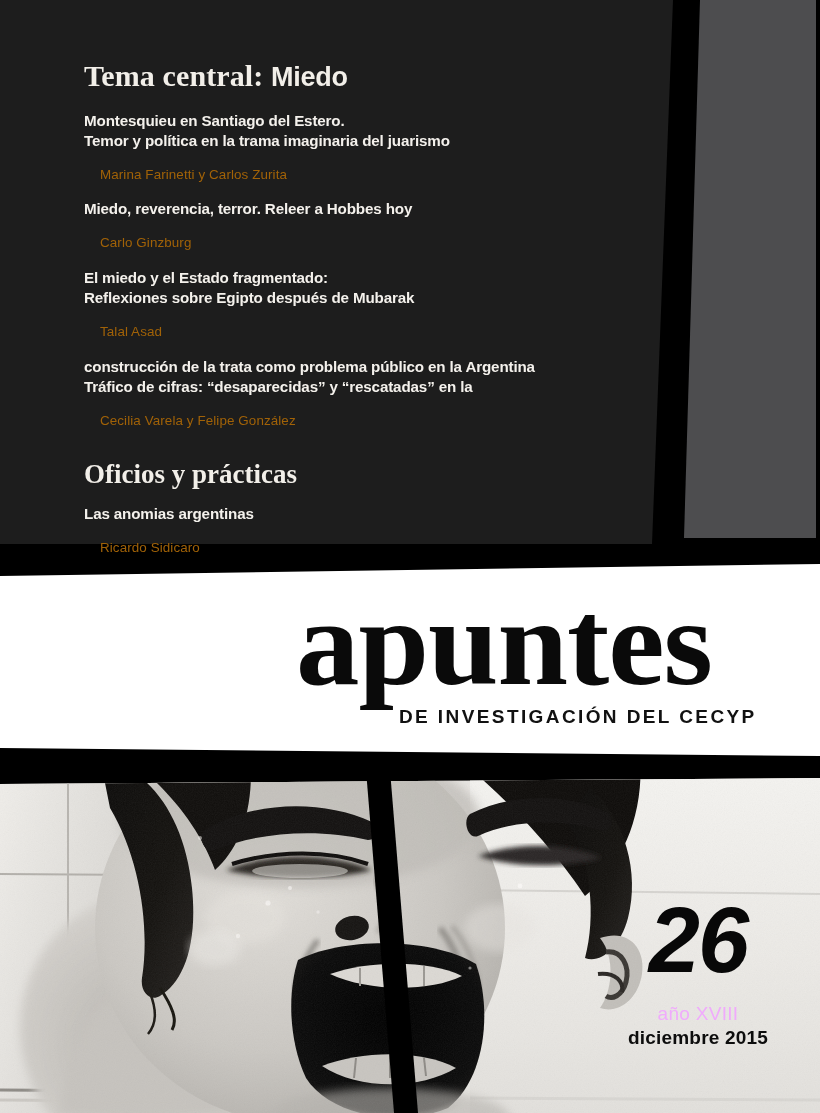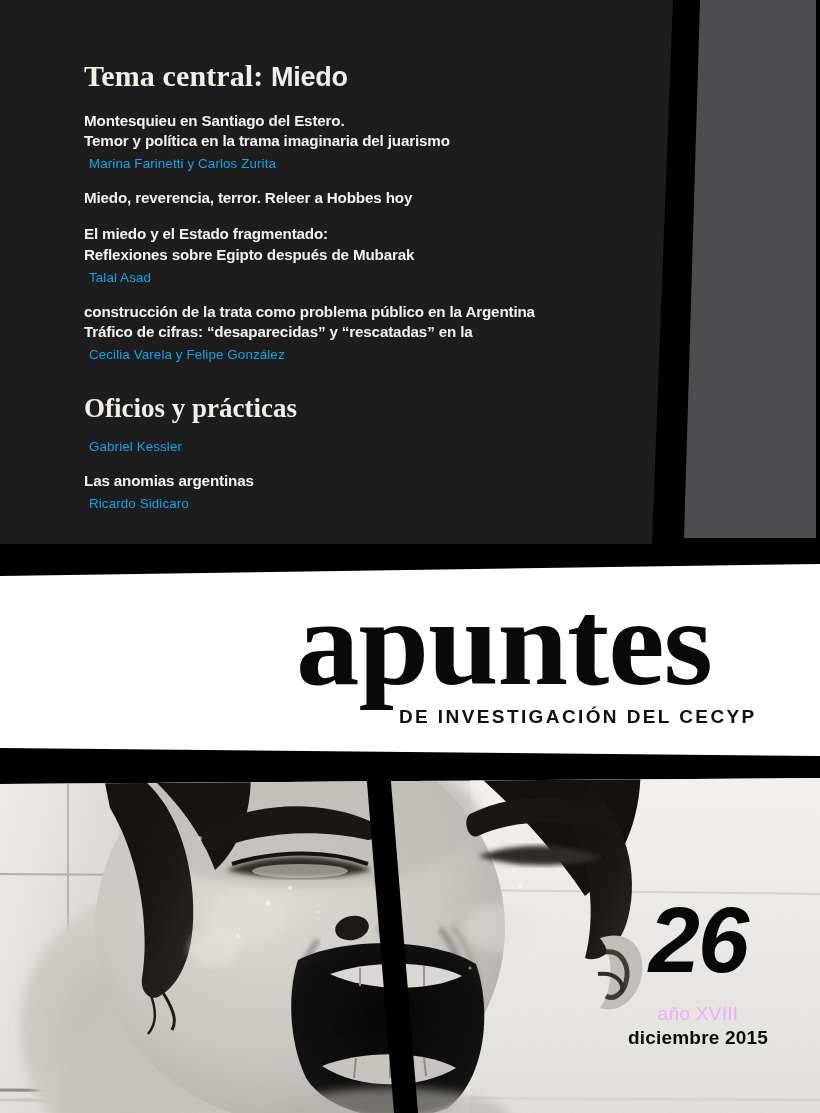--- a/index.html
+++ b/index.html
@@ -100,22 +100,22 @@
     color: #f4f1ec;
   }
   .art-title .ln { display: block; }
 
   .art-author {
     font-family: "Liberation Sans", sans-serif;
     font-weight: 400;
     font-size: 13.4px;
     line-height: 1.25;
     letter-spacing: 0.1px;
-    color: #0ea5e9;
-    margin: 5px;
+    color: #a16207;
+    margin: 16px;
   }
 
   
   .white-band {
     position: absolute;
     left: 0;
     top: 560px;
     width: 820px;
     height: 210px;
     background: #ffffff;
@@ -248,20 +248,21 @@
           <span class="ln">Montesquieu en Santiago del Estero.</span>
           <span class="ln">Temor y política en la trama imaginaria del juarismo</span>
         </div>
         <div class="art-author">Marina Farinetti y Carlos Zurita</div>
       </div>
 
       <div class="article">
         <div class="art-title">
           <span class="ln">Miedo, reverencia, terror. Releer a Hobbes hoy</span>
         </div>
+        <div class="art-author">Carlo Ginzburg</div>
       </div>
 
       <div class="article">
         <div class="art-title">
           <span class="ln">El miedo y el Estado fragmentado:</span>
           <span class="ln">Reflexiones sobre Egipto después de Mubarak</span>
         </div>
         <div class="art-author">Talal Asad</div>
       </div>
 
@@ -269,21 +270,20 @@
         <div class="art-title">
           <span class="ln">construcción de la trata como problema público en la Argentina</span>
           <span class="ln">Tráfico de cifras: “desaparecidas” y “rescatadas” en la</span>
         </div>
         <div class="art-author">Cecilia Varela y Felipe González</div>
       </div>
 
       <div class="section-head-2">Oficios y prácticas</div>
 
       <div class="article">
-        <div class="art-author">Gabriel Kessler</div>
       </div>
 
       <div class="article">
         <div class="art-title">
           <span class="ln">Las anomias argentinas</span>
         </div>
         <div class="art-author">Ricardo Sidicaro</div>
       </div>
 
     </div>

